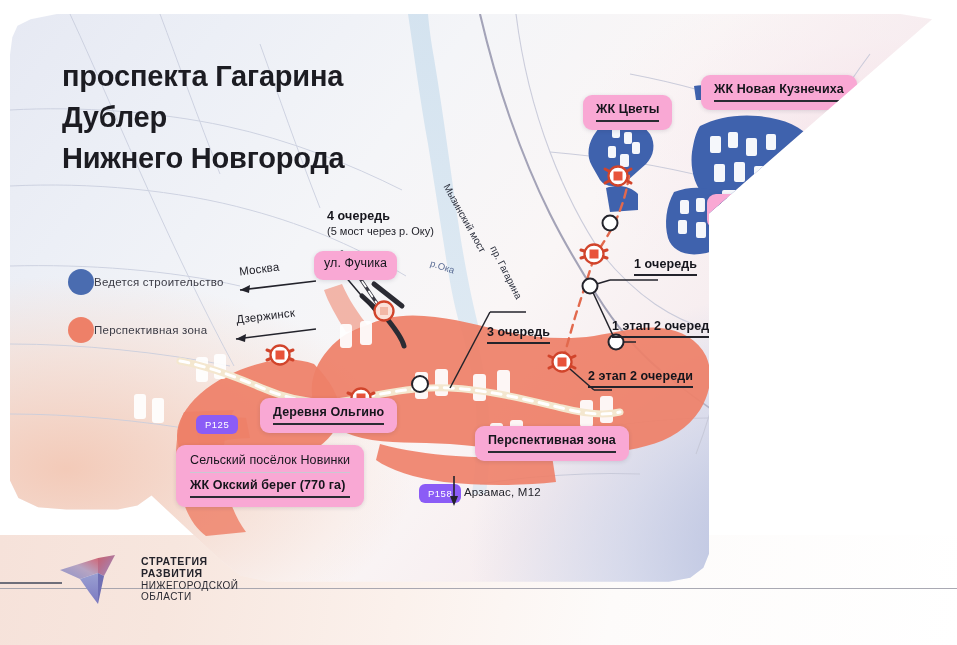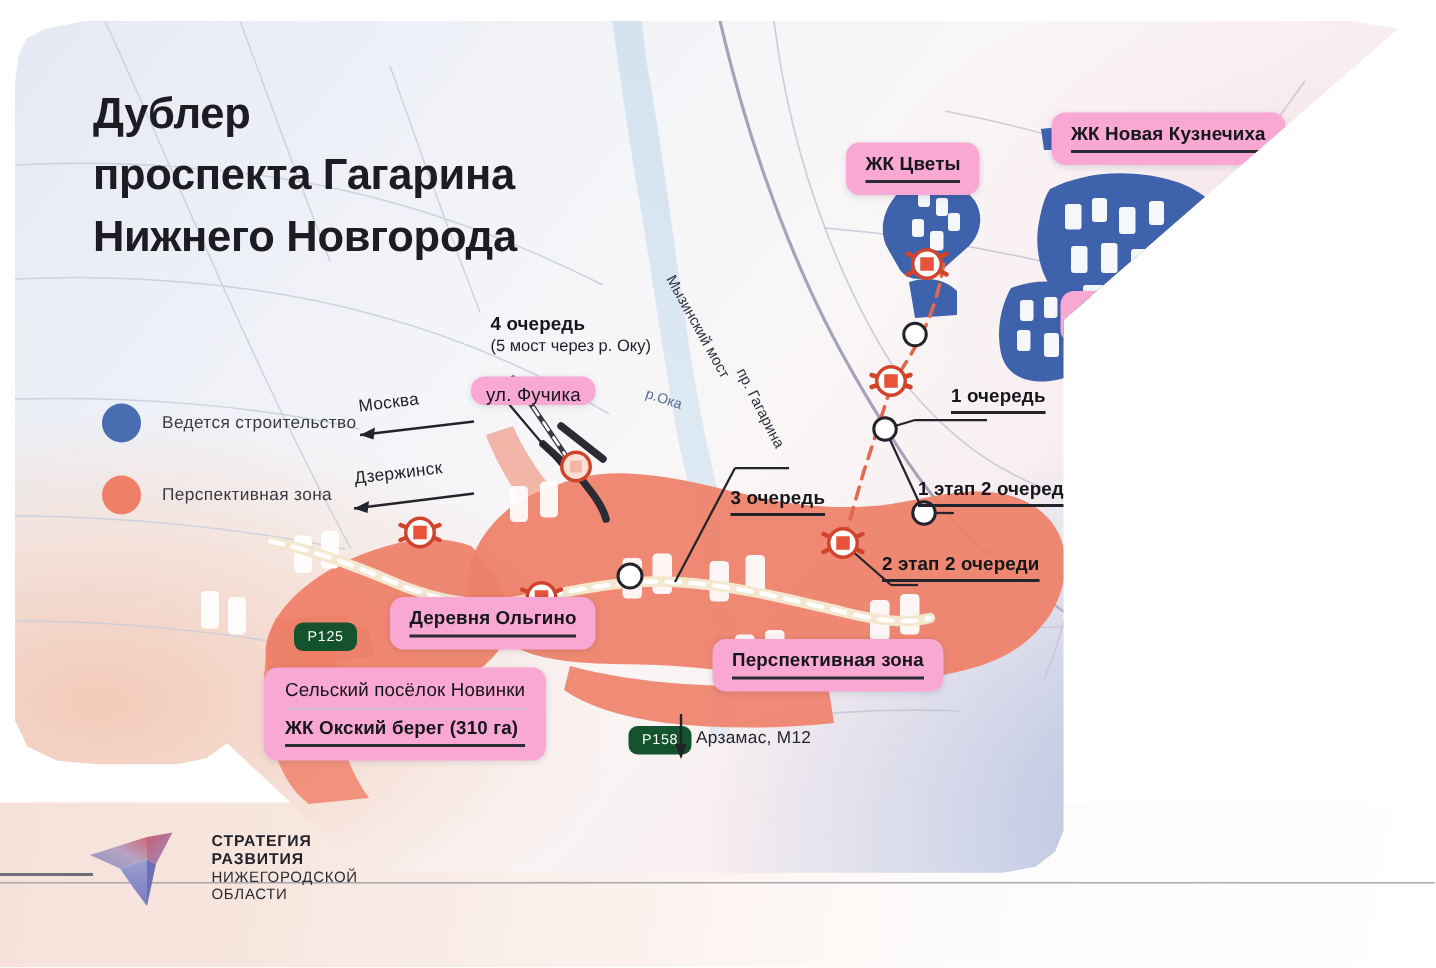--- a/index.html
+++ b/index.html
@@ -43,40 +43,40 @@
   
   .ov{position:absolute;inset:0;}
 
   
   .title{position:absolute;left:52px;top:42px;width:430px;color:#1c1c22;
     font-size:29px;font-weight:bold;line-height:1.42;letter-spacing:-.2px;}
   .title div{white-space:nowrap;}
 
   
   .legend{position:absolute;left:58px;top:255px;}
-  .legend-row{display:flex;align-items:center;gap:14px;margin-bottom:22px;}
+  .legend-row{display:flex;align-items:center;margin-bottom:22px;}
   .legend-dot{width:26px;height:26px;border-radius:50%;flex:none;}
   .legend-label{font-size:11.5px;color:#3a3a44;letter-spacing:.25px;}
 
   
   .pill{position:absolute;background:#f9a8d4;border-radius:9px;padding:7px 13px 8px 13px;
     box-shadow:0 1px 4px rgba(40,40,70,.14);white-space:nowrap;}
   .pill .txt{font-size:12.5px;font-weight:bold;color:#15151c;letter-spacing:.1px;display:block;}
   .pill .rule{height:1.5px;background:#2b2b33;margin-top:4px;}
   .pill.two .txt{margin-bottom:2px;}
   .pill.plain .txt{font-weight:normal;}
 
   
   .callout{position:absolute;white-space:nowrap;}
   .callout .txt{font-size:12.5px;font-weight:bold;color:#15151c;display:block;letter-spacing:.1px;}
   .callout .sub{font-size:11px;font-weight:normal;color:#1e1e26;display:block;margin-top:2px;}
   .callout .rule{height:1.6px;background:#23232b;margin-top:3px;}
 
   
-  .shield{position:absolute;background:#14532d;color:#fff;border-radius:6px;
+  .shield{position:absolute;background:#8b5cf6;color:#fff;border-radius:6px;
     font-size:9.5px;letter-spacing:.5px;padding:4px 9px 4px 9px;}
 
   
   .dir{position:absolute;font-size:11.5px;color:#22222a;letter-spacing:.2px;white-space:nowrap;}
 
   
   .maptext{position:absolute;font-size:9.5px;color:#5b6d95;white-space:nowrap;}
   .maptext.dark{color:#2f3340;font-size:10px;}
 
   .arz{position:absolute;font-size:11.5px;color:#24242c;letter-spacing:.2px;white-space:nowrap;}
@@ -351,37 +351,37 @@
 
         <g fill="#ffffff" stroke="#23232b" stroke-width="2">
           <circle cx="600" cy="209" r="7.5"></circle>
           <circle cx="580" cy="272" r="7.5"></circle>
           <circle cx="606" cy="328" r="7.5"></circle>
           <circle cx="410" cy="370" r="8"></circle>
         </g>
       </svg>
 
       <div class="title">
+        <div>проспекта Гагарина</div>
         <div>Дублер</div>
-        <div>проспекта Гагарина</div>
         <div>Нижнего Новгорода</div>
       </div>
 
       <div class="legend">
         <div class="legend-row">
           <span class="legend-dot" style="background:#4a6cb0"></span>
           <span class="legend-label">Ведется строительство</span>
         </div>
         <div class="legend-row">
           <span class="legend-dot" style="background:#ee8068"></span>
           <span class="legend-label">Перспективная  зона</span>
         </div>
       </div>
 
-      <div class="pill" style="left:554px;top:81px;">
+      <div class="pill" style="left:573px;top:81px;">
         <span class="txt">ЖК Цветы</span>
         <div class="rule"></div>
       </div>
       <div class="pill" style="left:691px;top:61px;">
         <span class="txt">ЖК Новая Кузнечиха</span>
         <div class="rule"></div>
       </div>
       <div class="pill" style="left:697px;top:180px;">
         <span class="txt">КМ Анкудиновский парк</span>
         <div class="rule"></div>
@@ -401,32 +401,32 @@
       </div>
       <div class="callout" style="left:477px;top:275px;margin-top:36px;">
         <span class="txt">3 очередь</span>
         <div class="rule"></div>
       </div>
       <div class="callout" style="left:305px;top:195px;margin-left:12px;">
         <span class="txt">4 очередь</span>
         <span class="sub">(5 мост через р. Оку)</span>
       </div>
 
-      <div class="pill plain" style="left:304px;top:237px;padding:5px 10px 0 10px;">
+      <div class="pill plain" style="left:304px;top:237px;padding:5px 10px 10px 10px;">
         <span class="txt">ул. Фучика</span>
       </div>
 
       <div class="pill" style="left:250px;top:384px;">
         <span class="txt">Деревня Ольгино</span>
         <div class="rule"></div>
       </div>
       <div class="pill two" style="left:166px;top:431px;padding:8px 14px 9px 14px;">
         <span class="txt" style="font-weight:normal;">Сельский посёлок Новинки</span>
         <div class="rule" style="background:#c9c9d2;height:1px;margin:5px 0 5px 0;"></div>
-        <span class="txt">ЖК  Окский берег (310 га)</span>
+        <span class="txt">ЖК  Окский берег (770 га)</span>
         <div class="rule"></div>
       </div>
       <div class="pill" style="left:465px;top:412px;">
         <span class="txt">Перспективная  зона</span>
         <div class="rule"></div>
       </div>
 
       <div class="shield" style="left:186px;top:401px;">
         <span>Р125</span>
       </div>

